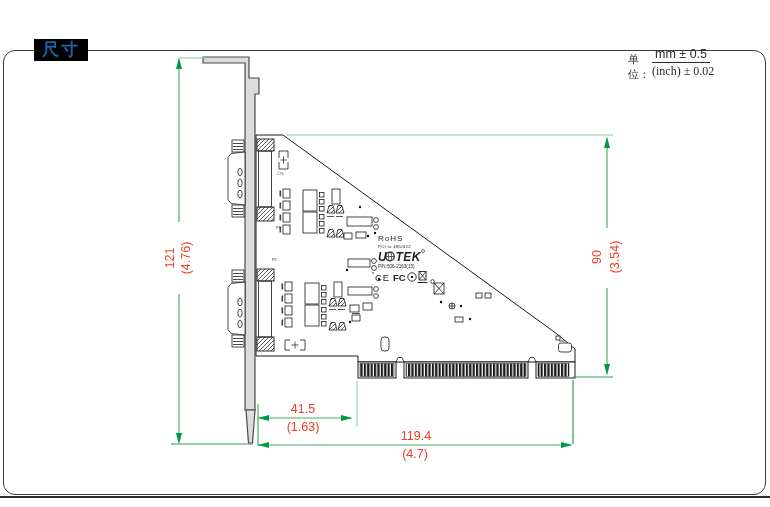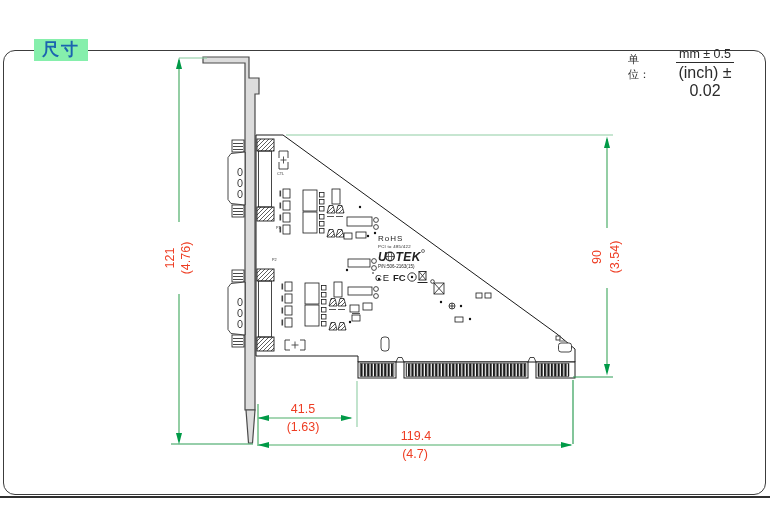--- a/index.html
+++ b/index.html
@@ -1,28 +1,28 @@
 <!DOCTYPE html>
 <html><head>
 <meta charset="utf-8">
 <style>
   html,body{margin:0;padding:0;background:#fff;}
   body{width:770px;height:507px;position:relative;overflow:hidden;
        font-family:"Liberation Sans",sans-serif;}
   .panel{position:absolute;left:3px;top:50px;width:761px;height:443px;
          border:1.4px solid #3c3c3c;border-radius:12px;background:transparent;}
   .page-bottom-line{position:absolute;left:0;top:496px;width:770px;height:1.5px;background:#2f2f2f;}
-  .title{position:absolute;left:34px;top:39px;width:54px;height:22px;background:#86efac;
+  .title{position:absolute;left:34px;top:39px;width:54px;height:22px;background:#000000;
          color:#1b63b0;font-size:17px;font-weight:bold;text-align:center;line-height:22px;
          letter-spacing:2px;z-index:5;}
   .unit-block{position:absolute;left:628px;top:44px;z-index:4;color:#2b2b2b;}
   .unit-label{position:absolute;left:0;top:8px;font-size:11px;}
-  .unit-frac{position:absolute;left:42px;top:0;width:70px;text-align:center;}
+  .unit-frac{position:absolute;left:24px;top:0;width:70px;}
   .unit-mm{font-size:12.5px;border-bottom:1.4px solid #2b2b2b;padding:0 3px 1px 3px;display:inline-block;}
-  .unit-inch{font-size:16px;display:block;padding-top:1px;}
+  .unit-inch{font-size:12px;display:block;padding-top:1px;font-family:Liberation Serif, serif;}
   svg{position:absolute;left:0;top:0;}
   svg text{font-family:"Liberation Sans",sans-serif;}
   .outline{fill:#fff;stroke:#1a1a1a;stroke-width:1;}
   .thin{fill:none;stroke:#1a1a1a;stroke-width:0.8;}
   .comp{fill:#fff;stroke:#1a1a1a;stroke-width:0.8;}
   .mark{stroke:#444;stroke-width:0.9;}
   .dot{fill:#111;}
   .bracket{fill:#dcdcdc;stroke:#4a4a4a;stroke-width:1.2;}
   .dim-line{stroke:#4cae68;stroke-width:1.2;fill:none;}
   .ext-light{stroke:#8fcda4;stroke-width:1.1;fill:none;}

